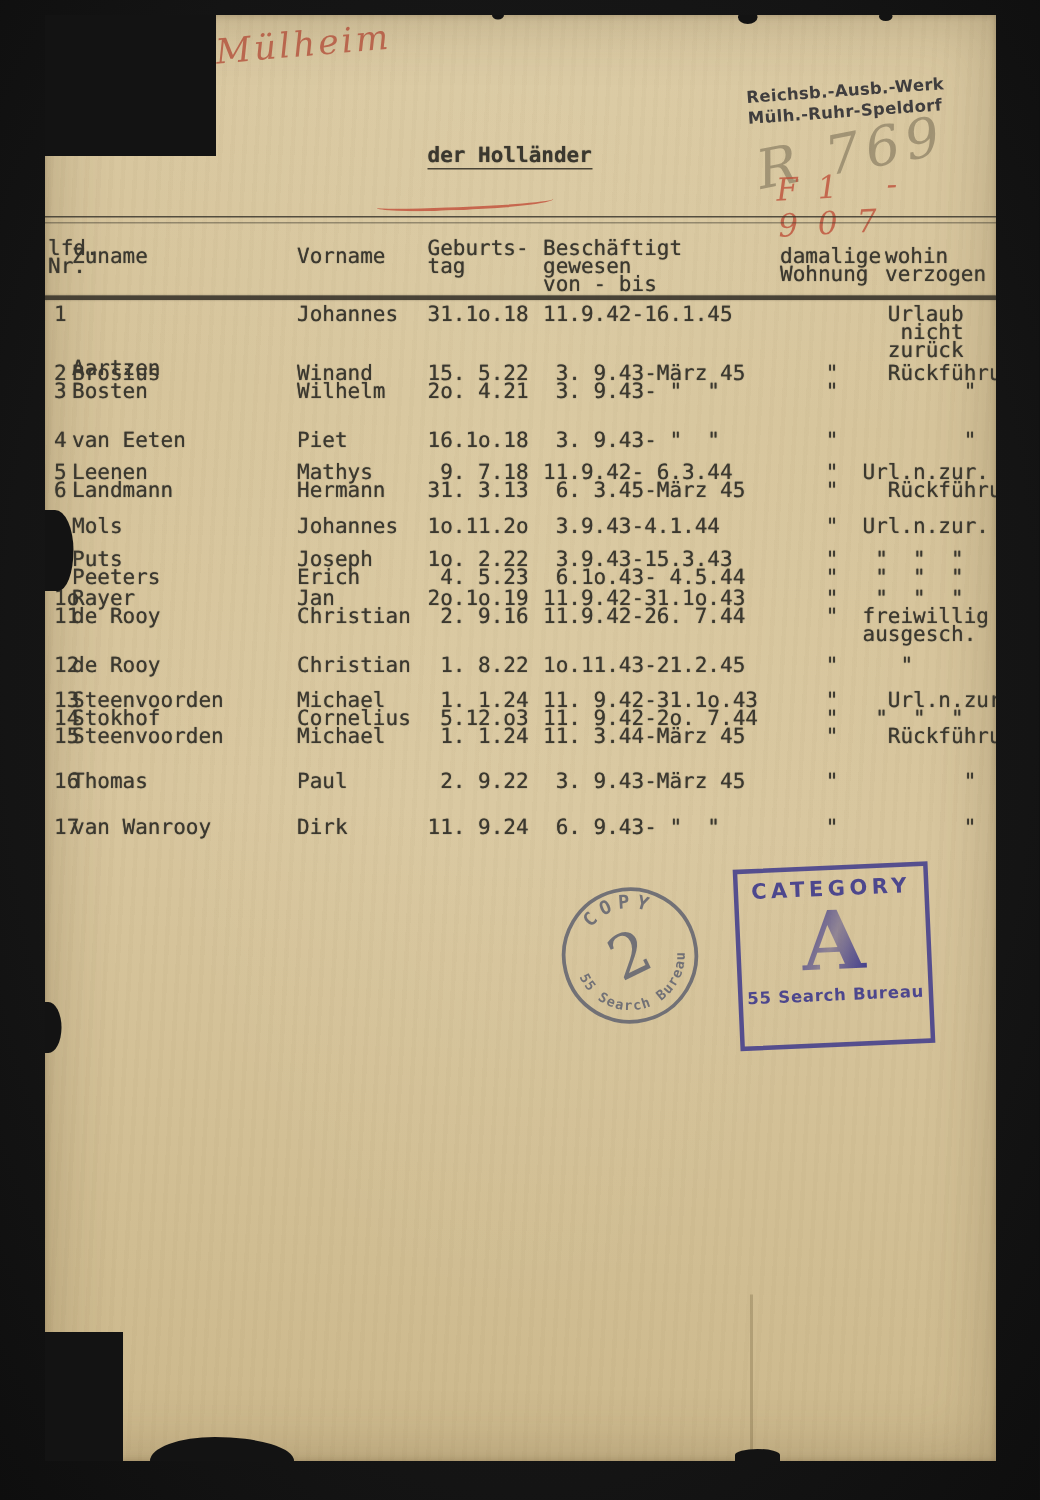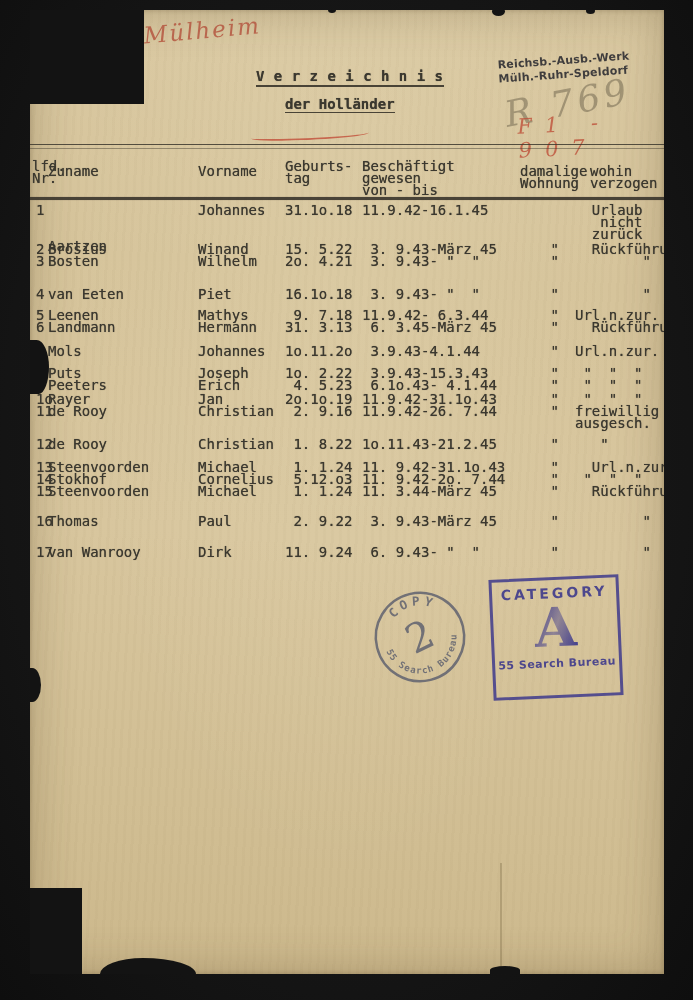--- a/index.html
+++ b/index.html
@@ -50,21 +50,20 @@
 <body>
 
 <div class="scan">
   <div class="paper">
 
     <div class="handwrite hw-red" style="left:30px;top:11px;">S. Kr. Mülheim</div>
     <div class="stamp-tr"><span>Reichsb.-Ausb.-Werk</span><br><span>Mülh.-Ruhr-Speldorf</span></div>
     <div class="handwrite hw-pencil" style="left:474px;top:72px;">R 769</div>
     <div class="handwrite hw-f1" style="left:488px;top:101px;">F1 - 907</div>
 
-    <div class="typed title" style="left:226px;top:60px;letter-spacing:.5px;">V e r z e i c h n i s</div>
     <div class="typed subtitle" style="left:255px;top:88px;">der Holländer</div>
     <div class="red-swoosh"></div>
 
     <div class="sep sep1" style="top:134px;"></div>
     <div class="sep sep2" style="top:187px;"></div>
 
     <div>
       <span class="typed hcell" style="left:2px;top:150px;">lfd.
 Nr.</span>
       <span class="typed hcell" style="left:18px;top:155px;">Zuname</span>
@@ -152,21 +151,21 @@
           <span class="typed cell" style="left: 255px;">1o. 2.22</span>
           <span class="typed cell" style="left: 332px;"> 3.9.43-15.3.43</span>
           <span class="typed cell" style="left: 470px;">      "</span>
           <span class="typed cell" style="left: 545px;"> "  "  "</span>
         </div>
         <div class="trow" style="top: 369px;">
           <span class="typed cell" style="left: 6px;">9</span>
           <span class="typed cell" style="left: 18px;">Peeters</span>
           <span class="typed cell" style="left: 168px;">Erich</span>
           <span class="typed cell" style="left: 255px;"> 4. 5.23</span>
-          <span class="typed cell" style="left: 332px;"> 6.1o.43- 4.1.44</span>
+          <span class="typed cell" style="left: 332px;"> 6.1o.43- 4.5.44</span>
           <span class="typed cell" style="left: 470px;">      "</span>
           <span class="typed cell" style="left: 545px;"> "  "  "</span>
         </div>
         <div class="trow" style="top: 383px;">
           <span class="typed cell" style="left: 6px;">1o</span>
           <span class="typed cell" style="left: 18px;">Rayer</span>
           <span class="typed cell" style="left: 168px;">Jan</span>
           <span class="typed cell" style="left: 255px;">2o.1o.19</span>
           <span class="typed cell" style="left: 332px;">11.9.42-31.1o.43</span>
           <span class="typed cell" style="left: 470px;">      "</span>

